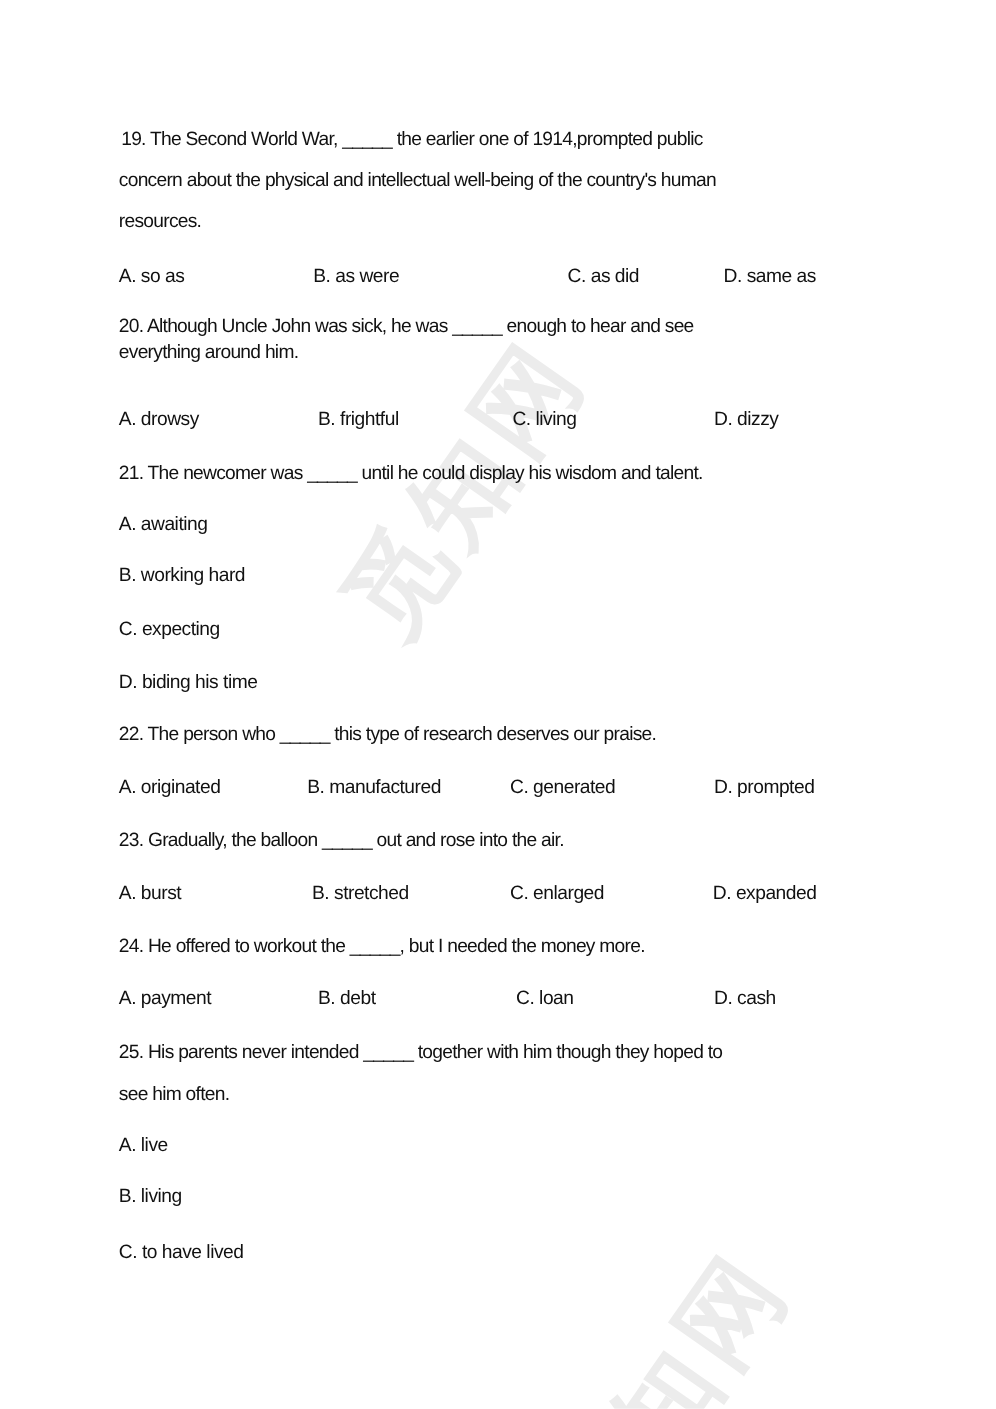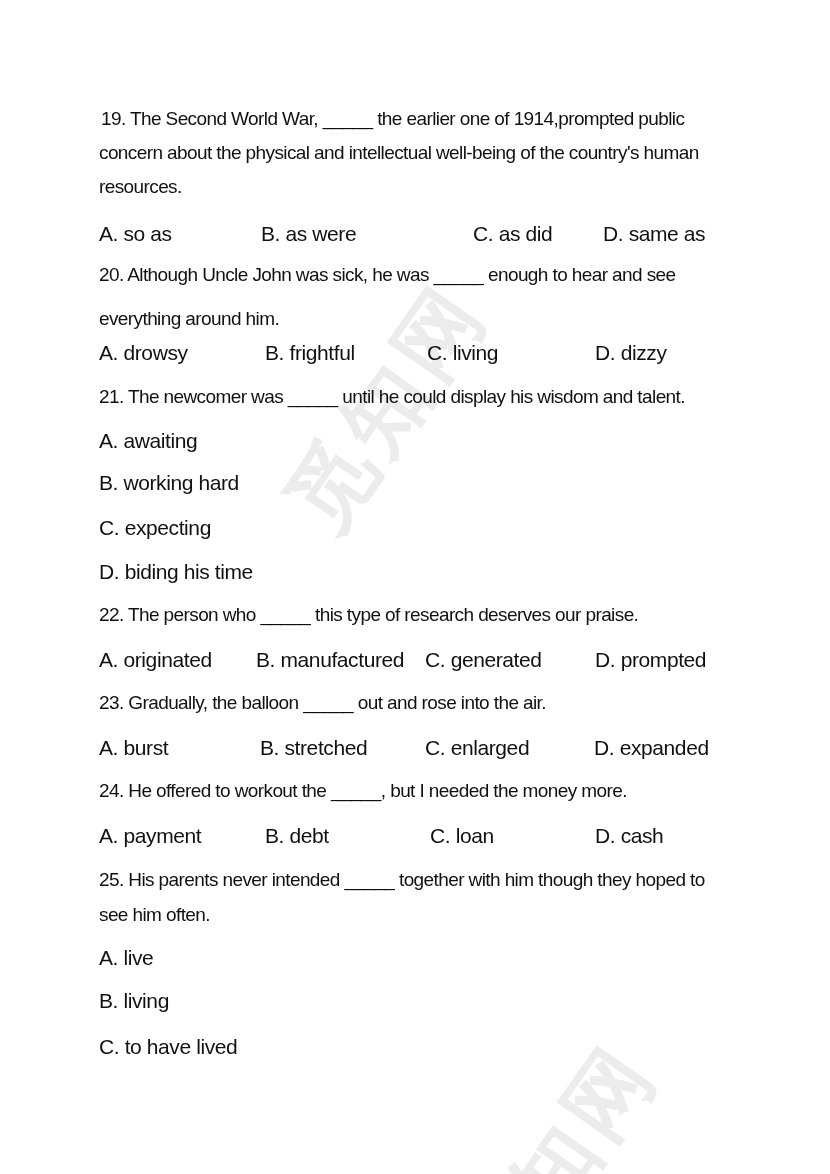--- a/index.html
+++ b/index.html
@@ -2,41 +2,41 @@
 <html><head>
 <meta charset="utf-8">
 <style>
   html, body { margin: 0; padding: 0; background: #ffffff; }
   body { width: 830px; height: 1174px; position: relative; overflow: hidden;
          font-family: "Liberation Sans", sans-serif; color: #111; }
   .wm { position: absolute; color: #ececec; font-family: "DejaVu Sans", sans-serif;
         font-size: 84px; font-weight: bold; transform: rotate(-55deg); transform-origin: center;
         white-space: nowrap; letter-spacing: 8px; pointer-events: none; z-index: 0; }
   .page { position: absolute; left: 99px; top: 0; width: 640px; z-index: 1; }
-  .line { position: absolute; left: 0; font-size: 19px; letter-spacing: -0.6px; white-space: nowrap; }
-  .opt { position: absolute; font-size: 21px; letter-spacing: -0.4px; white-space: nowrap; }
+  .line { position: absolute; left: 0; font-size: 16px; letter-spacing: -0.6px; white-space: nowrap; }
+  .opt { position: absolute; font-size: 16px; letter-spacing: -0.4px; white-space: nowrap; }
 </style>
 </head>
 <body>
 
 <div class="wm" style="left:250px; top:350px;">觅知网</div>
 <div class="wm" style="left:420px; top:1110px;">觅知网</div>
 
 <div class="page">
 
   <div class="line" style="top:108px; left:2px;">19. The Second World War, _____ the earlier one of 1914,prompted public</div>
   <div class="line" style="top:142px;">concern about the physical and intellectual well-being of the country's human</div>
   <div class="line" style="top:176px;">resources.</div>
   <div class="opt" style="top:222px; left:0;">A. so as</div>
   <div class="opt" style="top:222px; left:162px;">B. as were</div>
   <div class="opt" style="top:222px; left:326px;margin-left:48px;">C. as did</div>
   <div class="opt" style="top:222px; left:492px;margin-left:12px;">D. same as</div>
 
   <div class="line" style="top:264px;text-align:center;">20. Although Uncle John was sick, he was _____ enough to hear and see</div>
-  <div class="line" style="top:308px;">everything around him.</div>
+  <div class="line" style="top:285px;">everything around him.</div>
   <div class="opt" style="top:341px; left:0;">A. drowsy</div>
   <div class="opt" style="top:341px; left:166px;">B. frightful</div>
   <div class="opt" style="top:341px; left:328px;">C. living</div>
   <div class="opt" style="top:341px; left:496px;">D. dizzy</div>
 
   <div class="line" style="top:386px;">21. The newcomer was _____ until he could display his wisdom and talent.</div>
   <div class="opt" style="top:429px; left:0;">A. awaiting</div>
   <div class="opt" style="top:471px; left:0;text-align:right;">B. working hard</div>
   <div class="opt" style="top:516px; left:0;">C. expecting</div>
   <div class="opt" style="top:560px; left:0;">D. biding his time</div>

